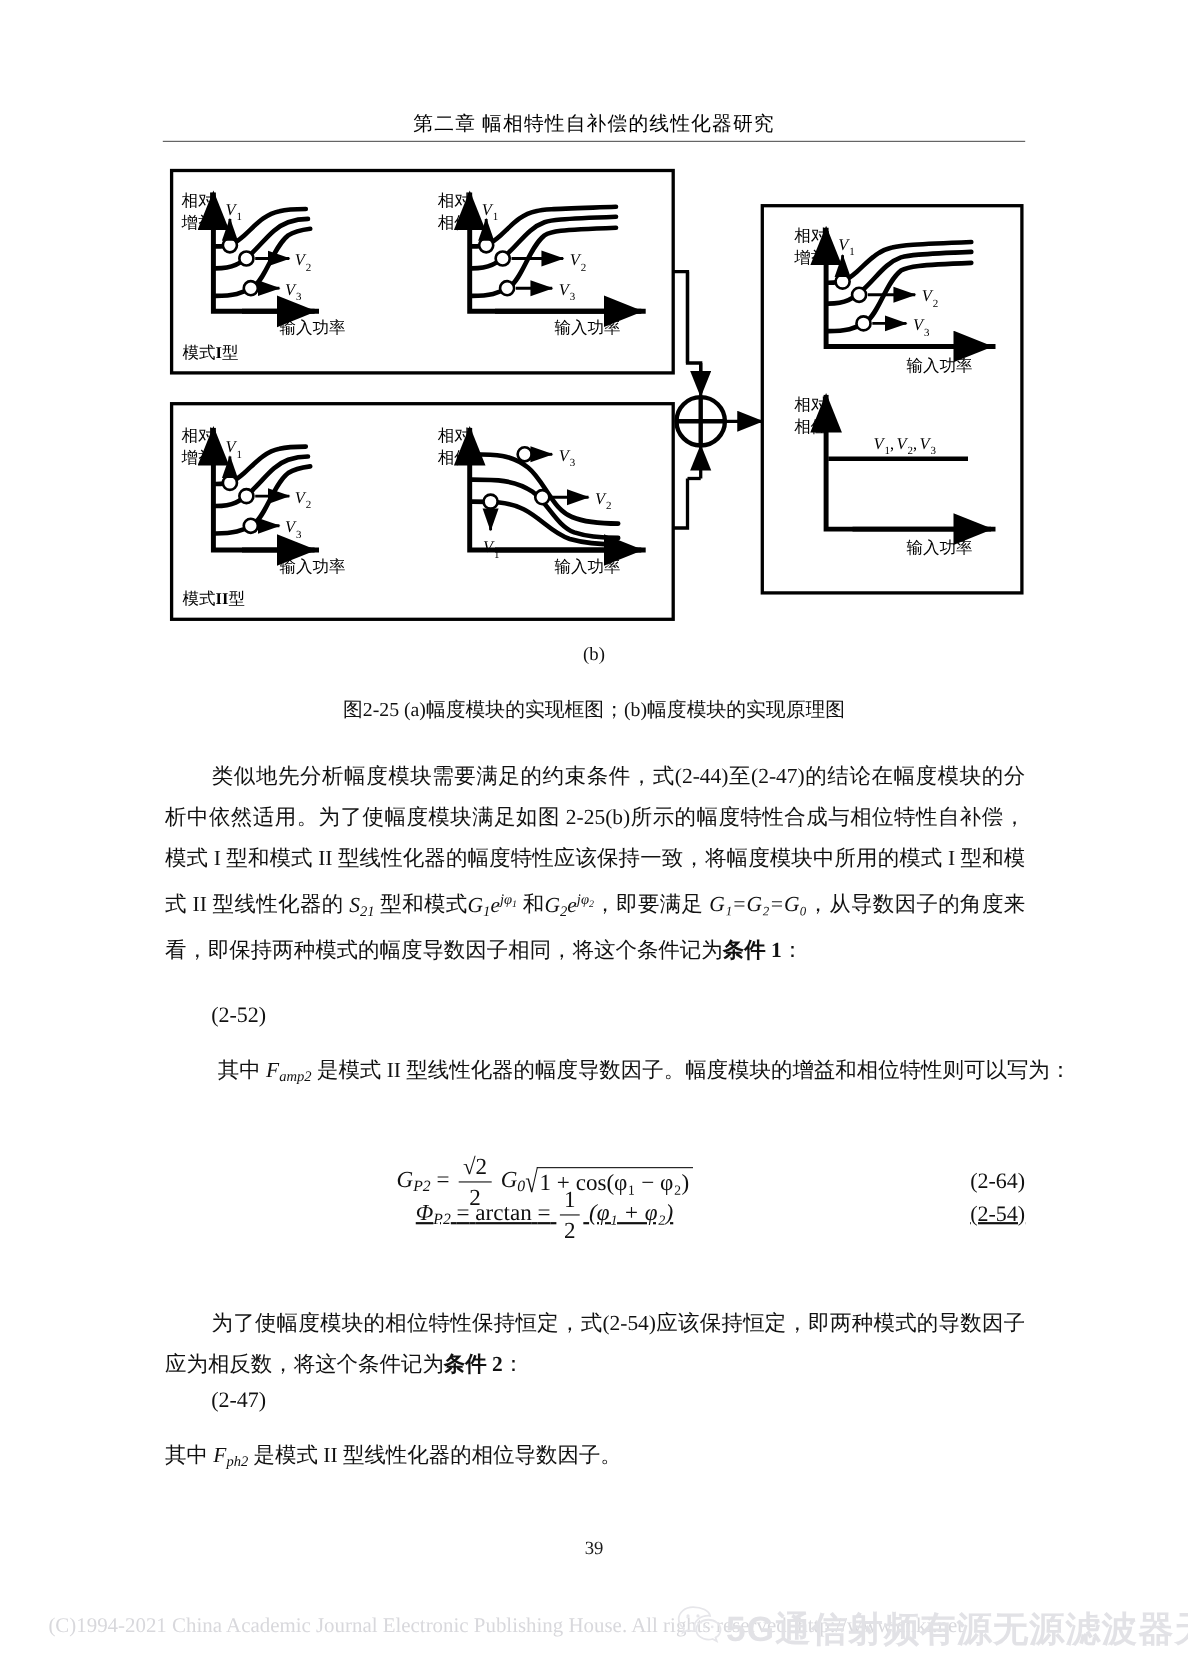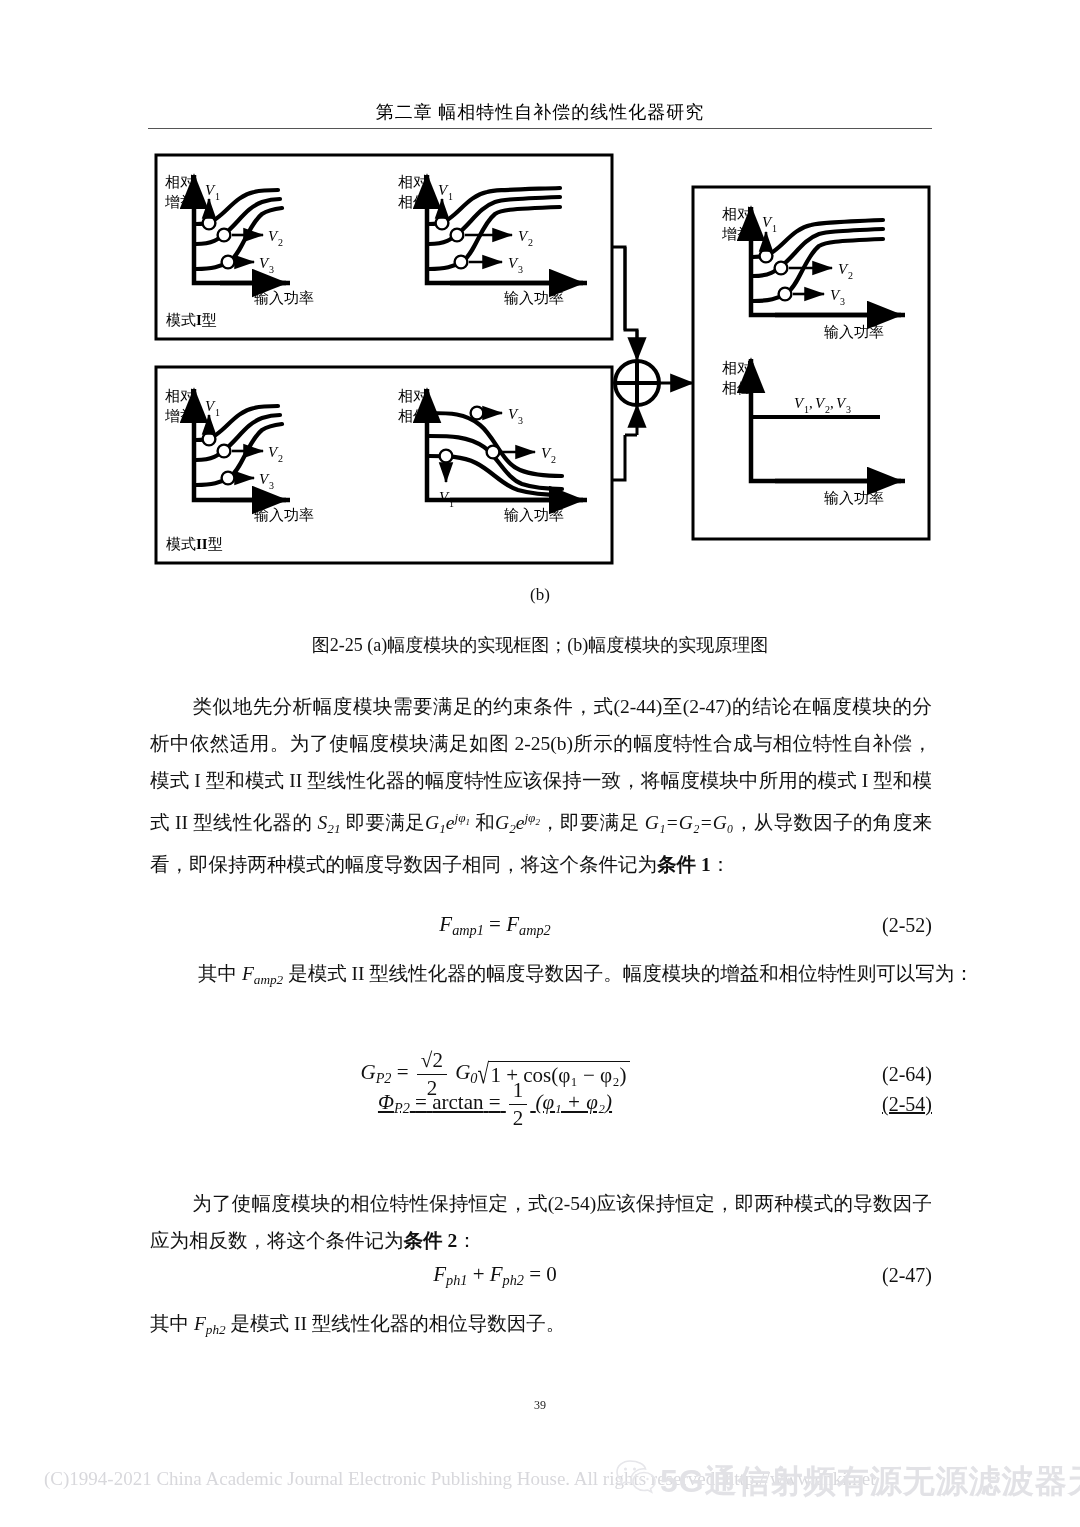--- a/index.html
+++ b/index.html
@@ -138,21 +138,21 @@
     padding: 1px 3px 0 2px;
   }
 
   
   #pagenum {
     position: absolute;
     left: 0;
     top: 1398px;
     width: 1080px;
     text-align: center;
-    font-size: 12px;
+    font-size: 17px;
     color: #1a1a1a;
   }
 
   
   #footer-copyright {
     position: absolute;
     left: 44px;
     top: 1468px;
     font-size: 19px;
     color: #d8d8dc;
@@ -374,30 +374,25 @@
     <text x="674" y="358" font-size="15" font-family="'Liberation Serif',serif">输入功率</text>
   </g>
 </svg>
 </div>
 
 <div id="sublabel">(b)</div>
 
 <div id="caption">图2-25  (a)幅度模块的实现框图；(b)幅度模块的实现原理图</div>
 
 <div class="para" style="top:688px;">
-  <span class="indent"></span><span>类似地先分析幅度模块需要满足的约束条件，式(2-44)至(2-47)的结论在幅度模块的分析中依然适用。为了使幅度模块满足如图 2-25(b)所示的幅度特性合成与相位特性自补偿，模式 I 型和模式 II 型线性化器的幅度特性应该保持一致，将幅</span><span>度模块中所用的模式 I 型和模式 II 型线性化器的 </span><span class="mi"><span>S</span><sub>21</sub></span><span> 即要满足</span><span class="mi"><span>G</span><sub>1</sub><span>e</span><sup><span>jφ</span><sub>1</sub></sup></span>
+  <span class="indent"></span><span>类似地先分析幅度模块需要满足的约束条件，式(2-44)至(2-47)的结论在幅度模块的分析中依然适用。为了使幅度模块满足如图 2-25(b)所示的幅度特性合成与相位特性自补偿，模式 I 型和模式 II 型线性化器的幅度特性应该保持一致，将幅</span><span>度模块中所用的模式 I 型和模式 II 型线性化器的 </span><span class="mi"><span>S</span><sub>21</sub></span><span> 型和模式</span><span class="mi"><span>G</span><sub>1</sub><span>e</span><sup><span>jφ</span><sub>1</sub></sup></span>
   <span>和</span><span class="mi"><span>G</span><sub>2</sub><span>e</span><sup><span>jφ</span><sub>2</sub></sup></span><span>，即要满足 </span><span class="mi">G₁=G₂=G₀</span><span>，从导数因子的角度来看，即保持两种模式的幅度导数因子相同，将这个条件记为</span><span class="mb">条件 1</span><span>：</span>
 </div>
 
 <div class="eqrow" style="top:912px;">
-  <div class="eqbody">
-    <span class="mi"><span>F</span><sub>amp1</sub></span>
-    <span>=</span>
-    <span class="mi"><span>F</span><sub>amp2</sub></span>
-  </div>
   <div class="eqnum">(2-52)</div>
 </div>
 
 <div class="para" style="top:955px;margin-left:48px;">
   <span>其中 </span><span class="mi"><span>F</span><sub>amp2</sub></span><span> 是模式 II 型线性化器的幅度导数因子。幅度模块的增益和相位特性则可以写为：</span>
 </div>
 
 <div class="eqrow" style="top:1048px;">
   <div class="eqbody">
     <span class="mi"><span>G</span><sub>P2</sub></span>
@@ -424,27 +419,20 @@
     <span class="mi">(φ₁ + φ₂)</span>
   </div>
   <div class="eqnum">(2-54)</div>
 </div>
 
 <div class="para" style="top:1185px;">
   <span class="indent"></span><span>为了使幅度模块的相位特性保持恒定，式(2-54)应该保持恒定，即两种模式的导数因子应为相反数，将这个条件记为</span><span class="mb">条件 2</span><span>：</span>
 </div>
 
 <div class="eqrow" style="top:1262px;">
-  <div class="eqbody">
-    <span class="mi"><span>F</span><sub>ph1</sub></span>
-    <span>+</span>
-    <span class="mi"><span>F</span><sub>ph2</sub></span>
-    <span>=</span>
-    <span>0</span>
-  </div>
   <div class="eqnum">(2-47)</div>
 </div>
 
 <div class="para" style="top:1305px;">
   <span>其中 </span><span class="mi"><span>F</span><sub>ph2</sub></span><span> 是模式 II 型线性化器的相位导数因子。</span>
 </div>
 
 <div id="pagenum">39</div>
 
 <div id="footer-copyright">(C)1994-2021 China Academic Journal Electronic Publishing House. All rights reserved.  http://www.cnki.net</div>

